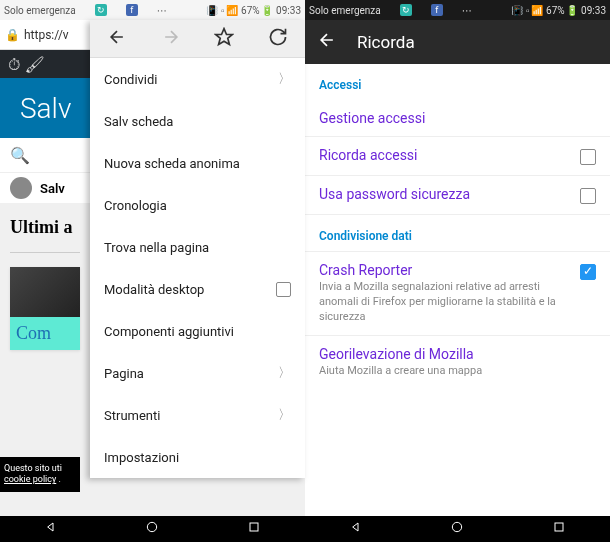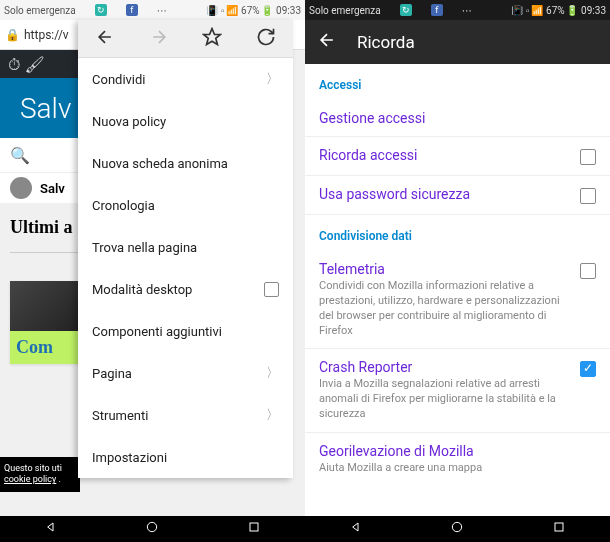--- a/index.html
+++ b/index.html
@@ -21,28 +21,28 @@
 
 
 .page-bg { flex: 1; position: relative; background: #f0f0f0; overflow: hidden; }
 .wp-header { height: 28px; background: #23282d; display: flex; align-items: center; padding: 0 8px; color: #ddd; }
 .wp-banner { height: 60px; background: #0073aa; color: #fff; display: flex; align-items: center; padding-left: 20px; font-size: 28px; font-weight: 300; }
 .wp-search { height: 35px; background: #fff; margin: 0; border-bottom: 1px solid #eee; display: flex; align-items: center; padding: 0 10px; }
 .wp-profile { height: 30px; background: #fff; display: flex; align-items: center; padding: 0 10px; gap: 8px; font-size: 13px; font-weight: 600; }
 .avatar { width: 22px; height: 22px; border-radius: 50%; background: #888; }
 .wp-heading { padding: 14px 10px; font-size: 18px; font-weight: 600; font-family: Georgia, serif; }
 .wp-hr { height: 1px; background: #ccc; margin: 0 10px; }
-.wp-card { margin: 28px 10px; background: #bef264; box-shadow: 0 1px 3px rgba(0,0,0,0.1); font-weight: bold; }
+.wp-card { margin: 14px 10px; background: #5eead4; box-shadow: 0 1px 3px rgba(0,0,0,0.1); }
 .wp-card-img { height: 50px; background: linear-gradient(135deg,#444,#222); }
 .wp-card-txt { padding: 6px; font-size: 18px; color: #1e6fb3; font-family: Georgia, serif; }
 .cookie-bar { position: absolute; bottom: 24px; left: 0; width: 80px; background: #000; color: #fff; font-size: 9px; padding: 6px 4px; line-height: 1.3; }
 .cookie-bar .ul { text-decoration: underline; }
 
 
-.menu { position: absolute; top: 20px; right: 12px; width: 215px; background: #fff; box-shadow: -3px 2px 6px rgba(0,0,0,0.25); z-index: 5; }
+.menu { position: absolute; top: 20px; right: 0; width: 215px; background: #fff; box-shadow: -3px 2px 6px rgba(0,0,0,0.25); z-index: 5; }
 .menu-toolbar { height: 38px; background: #efefef; display: flex; align-items: center; justify-content: space-around; border-bottom: 1px solid #ddd; }
 .menu-toolbar svg { width: 20px; height: 20px; }
 .menu-list { background: #fff; }
 .menu-item { height: 42px; display: flex; align-items: center; padding: 0 14px; font-size: 13px; color: #222; justify-content: space-between; }
 .menu-item .chev { color: #888; font-size: 13px; }
 .checkbox { width: 15px; height: 15px; border: 1.5px solid #888; border-radius: 2px; }
 
 
 .nav-bar { height: 26px; background: #000; display: flex; align-items: center; justify-content: space-around; }
 .nav-bar svg { width: 16px; height: 16px; }
@@ -130,21 +130,21 @@
       <span><svg viewBox="0 0 24 24" fill="none" stroke="#333" stroke-width="2">
             <path d="M21 12a9 9 0 11-3-6.7L21 8m0-6v6h-6"></path>
           </svg></span>
     </div>
     <div class="menu-list">
       <div class="menu-item">
           <span>Condividi</span>
           <span class="chev">〉</span>
         </div>
       <div class="menu-item">
-          <span>Nuova policy</span>
+          <span>Salv scheda</span>
         </div>
       <div class="menu-item">
           <span>Nuova scheda anonima</span>
         </div>
       <div class="menu-item">
           <span>Cronologia</span>
         </div>
       <div class="menu-item">
           <span>Trova nella pagina</span>
         </div>
@@ -228,27 +228,20 @@
     <div class="setting-row">
       <div class="txt">
           <div class="setting-title">Usa password sicurezza</div>
         </div>
       <div class="cb"></div>
     </div>
     <div class="divider"></div>
 
     <div class="section-title">Condivisione dati</div>
 
-    <div class="setting-row">
-      <div class="txt">
-        <div class="setting-title">Telemetria</div>
-        <div class="setting-sub">Condividi con Mozilla informazioni relative a prestazioni, utilizzo, hardware e personalizzazioni del browser per contribuire al miglioramento di Firefox</div>
-      </div>
-      <div class="cb"></div>
-    </div>
     <div class="divider"></div>
 
     <div class="setting-row">
       <div class="txt">
         <div class="setting-title">Crash Reporter</div>
         <div class="setting-sub">Invia a Mozilla segnalazioni relative ad arresti anomali di Firefox per migliorarne la stabilità e la sicurezza</div>
       </div>
       <div class="cb checked"></div>
     </div>
     <div class="divider"></div>

